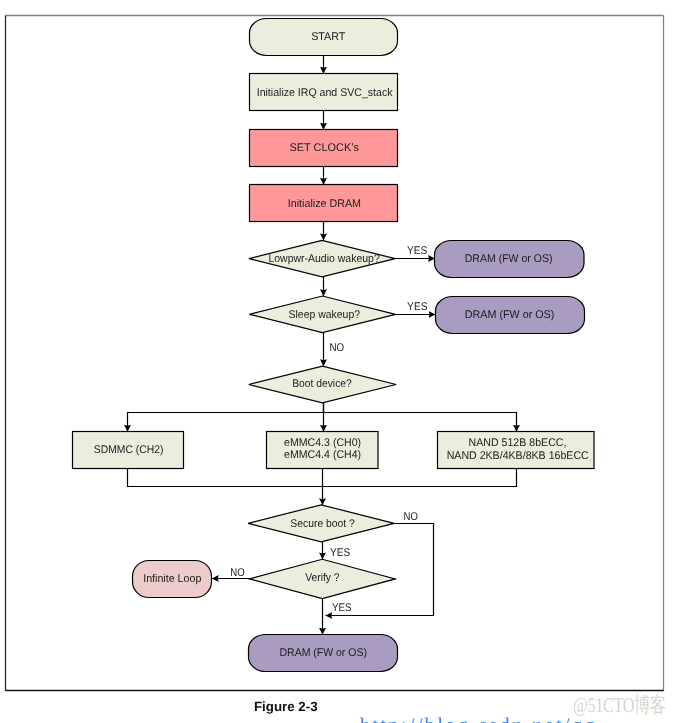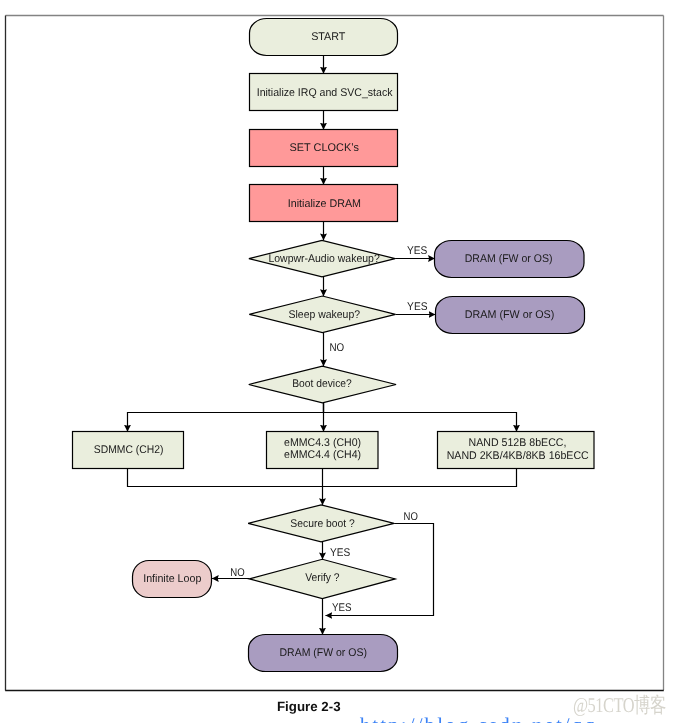--- a/index.html
+++ b/index.html
@@ -10,21 +10,21 @@
   #page{position:relative;width:556px;height:723px;background:#fff;}
   svg#chart{display:block;position:absolute;left:0;top:0;}
   .nt{font-family:"Liberation Sans",sans-serif;font-size:11.2px;fill:#1a1a1a;
       text-anchor:middle;dominant-baseline:alphabetic;}
   .shape{stroke:#000;stroke-width:1.2;}
   .ln{stroke:#000;stroke-width:1.2;fill:none;}
   #cap{position:absolute;left:0;top:0;width:680px;height:723px;
        font-family:"Liberation Sans",sans-serif;font-size:13.3px;font-weight:bold;
        color:#111;}
   #cap span{position:absolute;white-space:pre;}
-  #cap .num{left:229px;top:699.3px;padding-left:48px;}
+  #cap .num{left:206px;top:699.3px;padding-left:48px;}
   #cap .ttl{left:295.2px;top:699.3px;}
   .wm{position:absolute;color:#cfcdc4;white-space:nowrap;pointer-events:none;}
   #wm1{left:359.7px;top:715px;font-family:"Liberation Serif",serif;font-size:21px;
        letter-spacing:2.1px;color:#3b82f6;line-height:21px;}
   #wm2{left:573.2px;top:695.4px;font-family:"Liberation Serif",serif;font-size:21px;
        letter-spacing:-0.6px;color:#d6d4cc;line-height:21px;
        transform:scaleX(0.78);transform-origin:left top;}
 </style>
 </head>
 <body>

